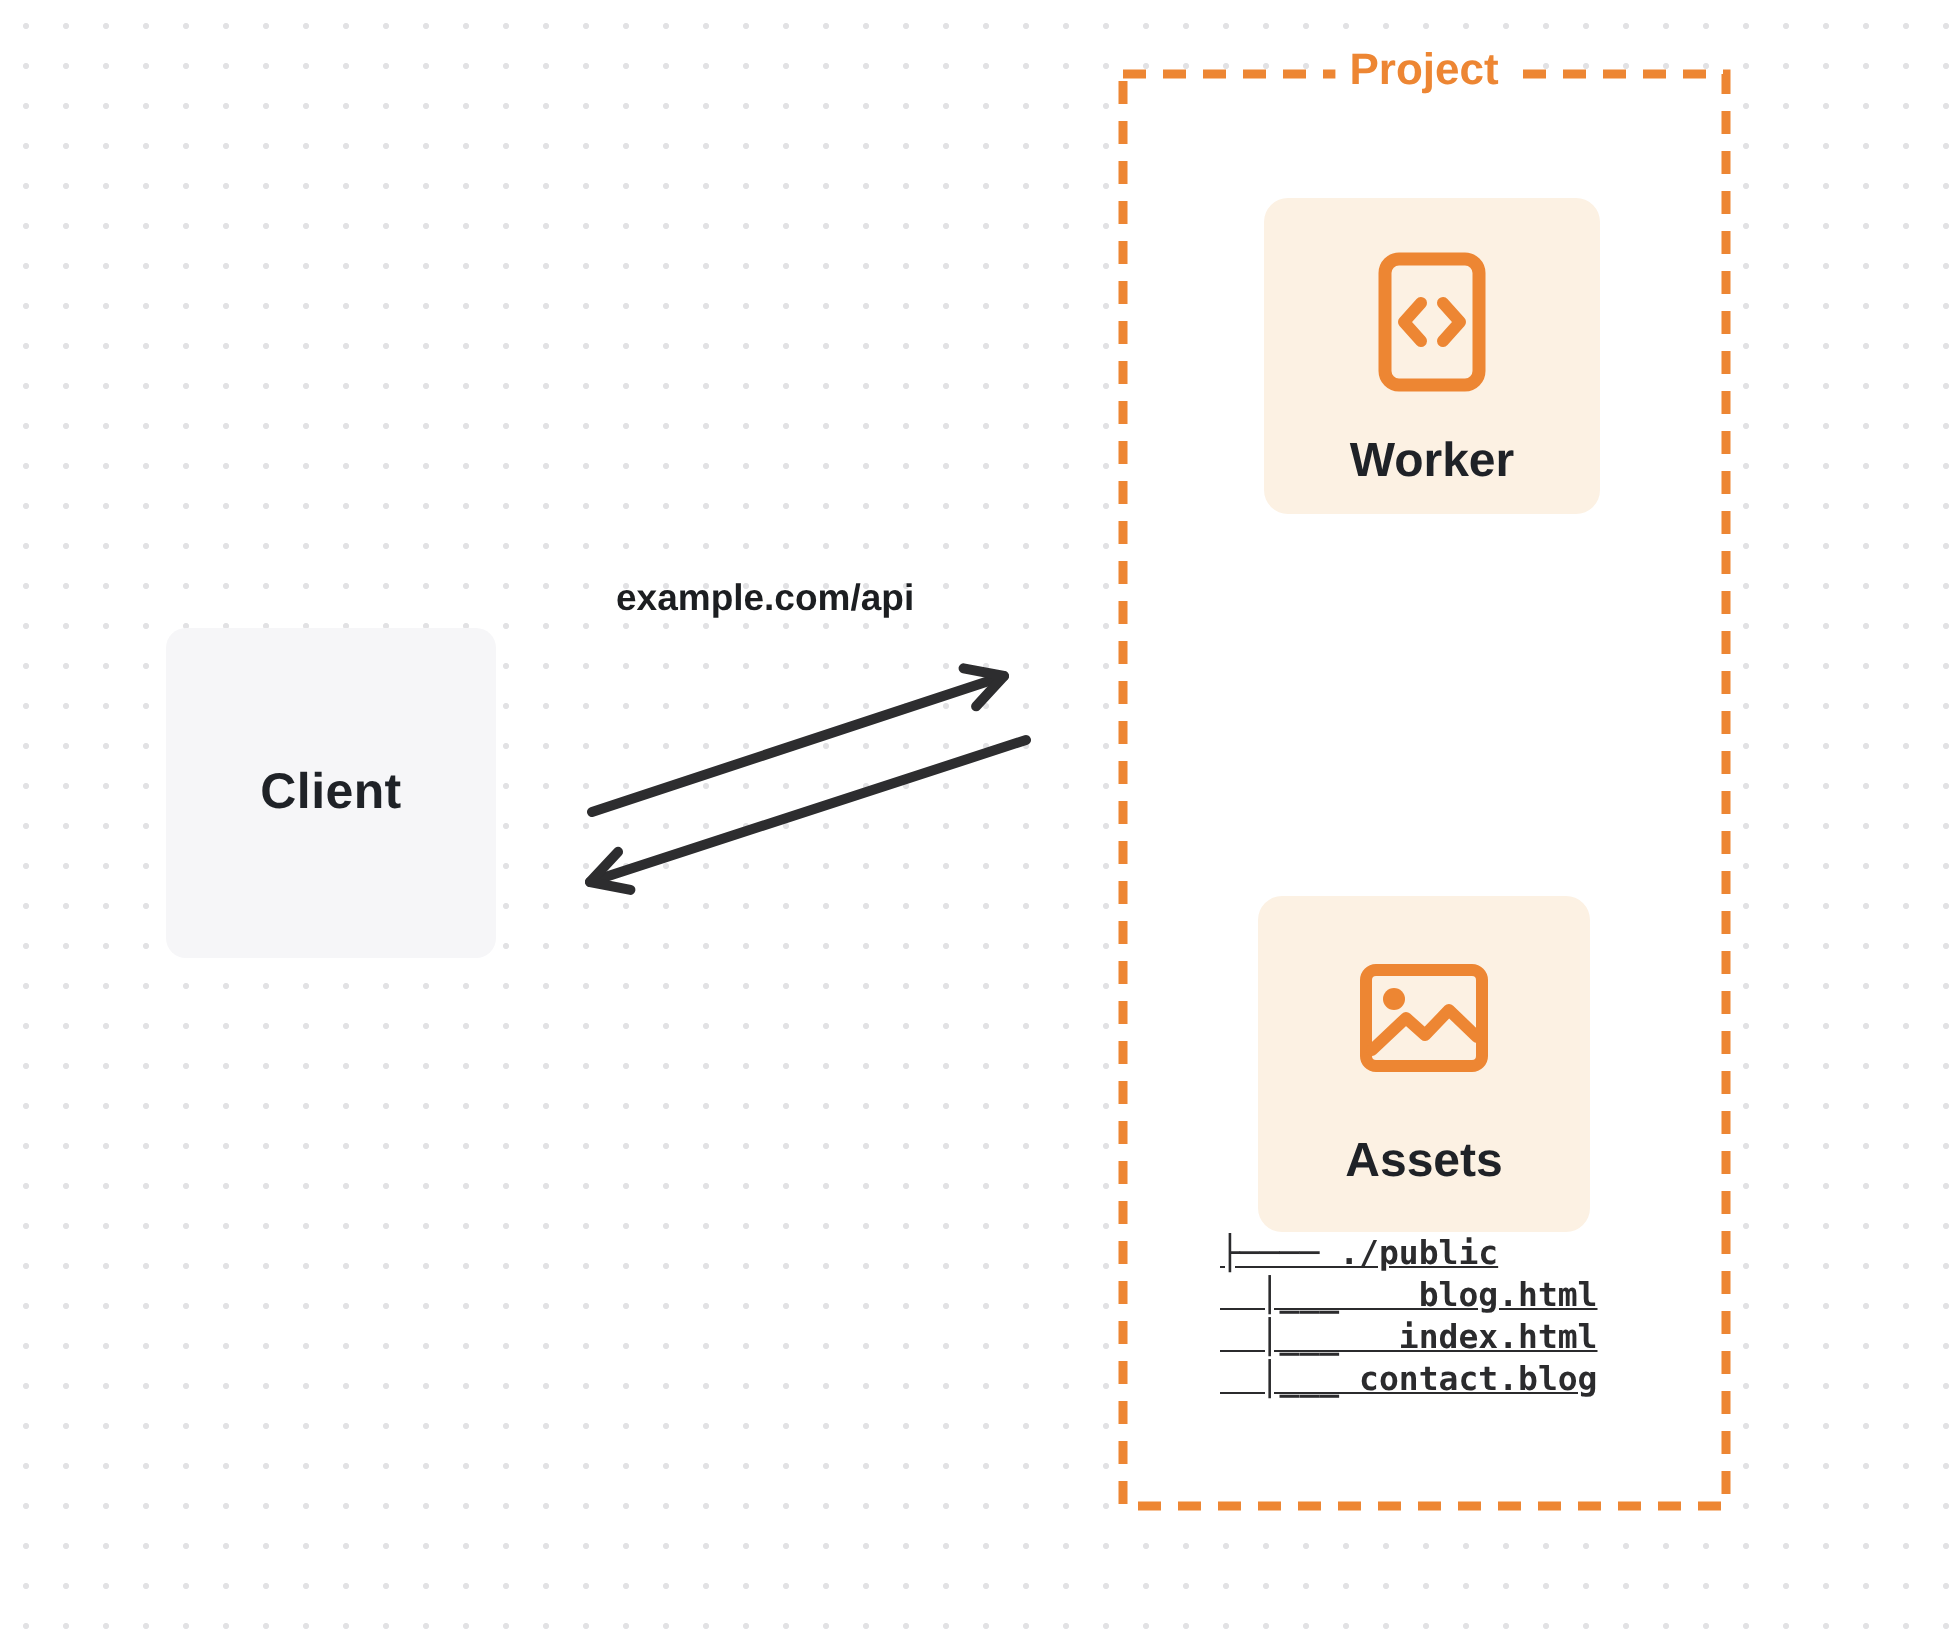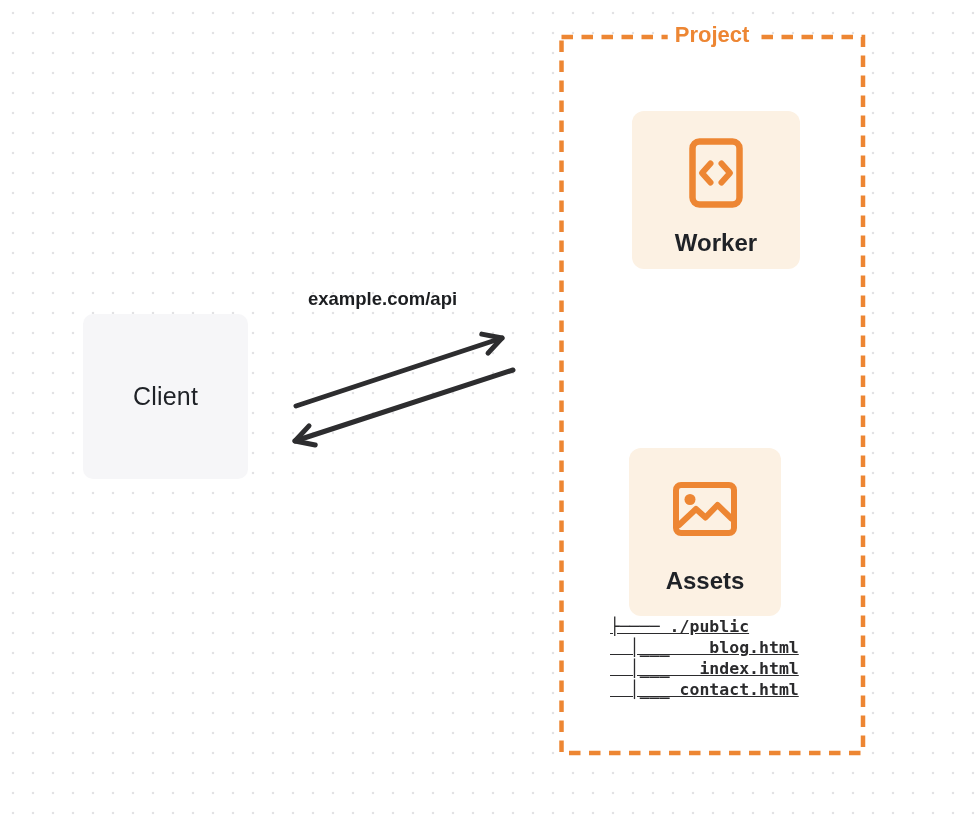--- a/index.html
+++ b/index.html
@@ -26,21 +26,21 @@
     width: 165px; height: 165px;
     background: #f6f6f8;
     border-radius: 10px;
     display: flex;
     align-items: center;
     justify-content: center;
     z-index: 2;
   }
   .client-label {
     font-size: 25px;
-    font-weight: normal;
+    font-weight: bold;
     letter-spacing: 0.2px;
   }
   .request-label {
     position: absolute;
     left: 308px; top: 288px;
     font-size: 18.5px;
     font-weight: bold;
     color: #1c1e21;
     z-index: 2;
     white-space: nowrap;
@@ -57,22 +57,22 @@
     line-height: 32px;
     z-index: 3;
     white-space: nowrap;
   }
   .card {
     position: absolute;
     background: #fcf1e3;
     border-radius: 12px;
     z-index: 2;
   }
-  .card-worker { left: 632px; top: 111px;  width: 168px; height: 158px; }
-  .card-assets { left: 629px; top: 448px; width: 152px; height: 168px; }
+  .card-worker { left: 632px; top: 99px;  width: 168px; height: 158px; }
+  .card-assets { left: 629px; top: 448px; width: 166px; height: 168px; }
   .card-icon {
     position: absolute;
     left: 50%;
     transform: translateX(-50%);
   }
   .card-worker .card-icon { top: 27px; }
   .card-assets .card-icon { top: 34px; }
   .card-label {
     position: absolute;
     width: 100%;
@@ -142,16 +142,16 @@
       <circle cx="17" cy="17.5" r="5.5" fill="#ed8633"></circle>
       <path d="M6,43 L23,27 L32.5,35.5 L44.5,23 L58.5,36.5" fill="none" stroke="#ed8633" stroke-width="6" stroke-linecap="round" stroke-linejoin="round"></path>
     </svg>
     <div class="card-label">Assets</div>
   </div>
 
   <div class="file-tree">
     <span class="tree-line">├──── ./public</span>
     <span class="tree-line">  │___    blog.html</span>
     <span class="tree-line">  │___   index.html</span>
-    <span class="tree-line">  │___ contact.html</span>
+    <span class="tree-line">  │___ contact.blog</span>
   </div>
 
 </div>
 
 </body></html>

